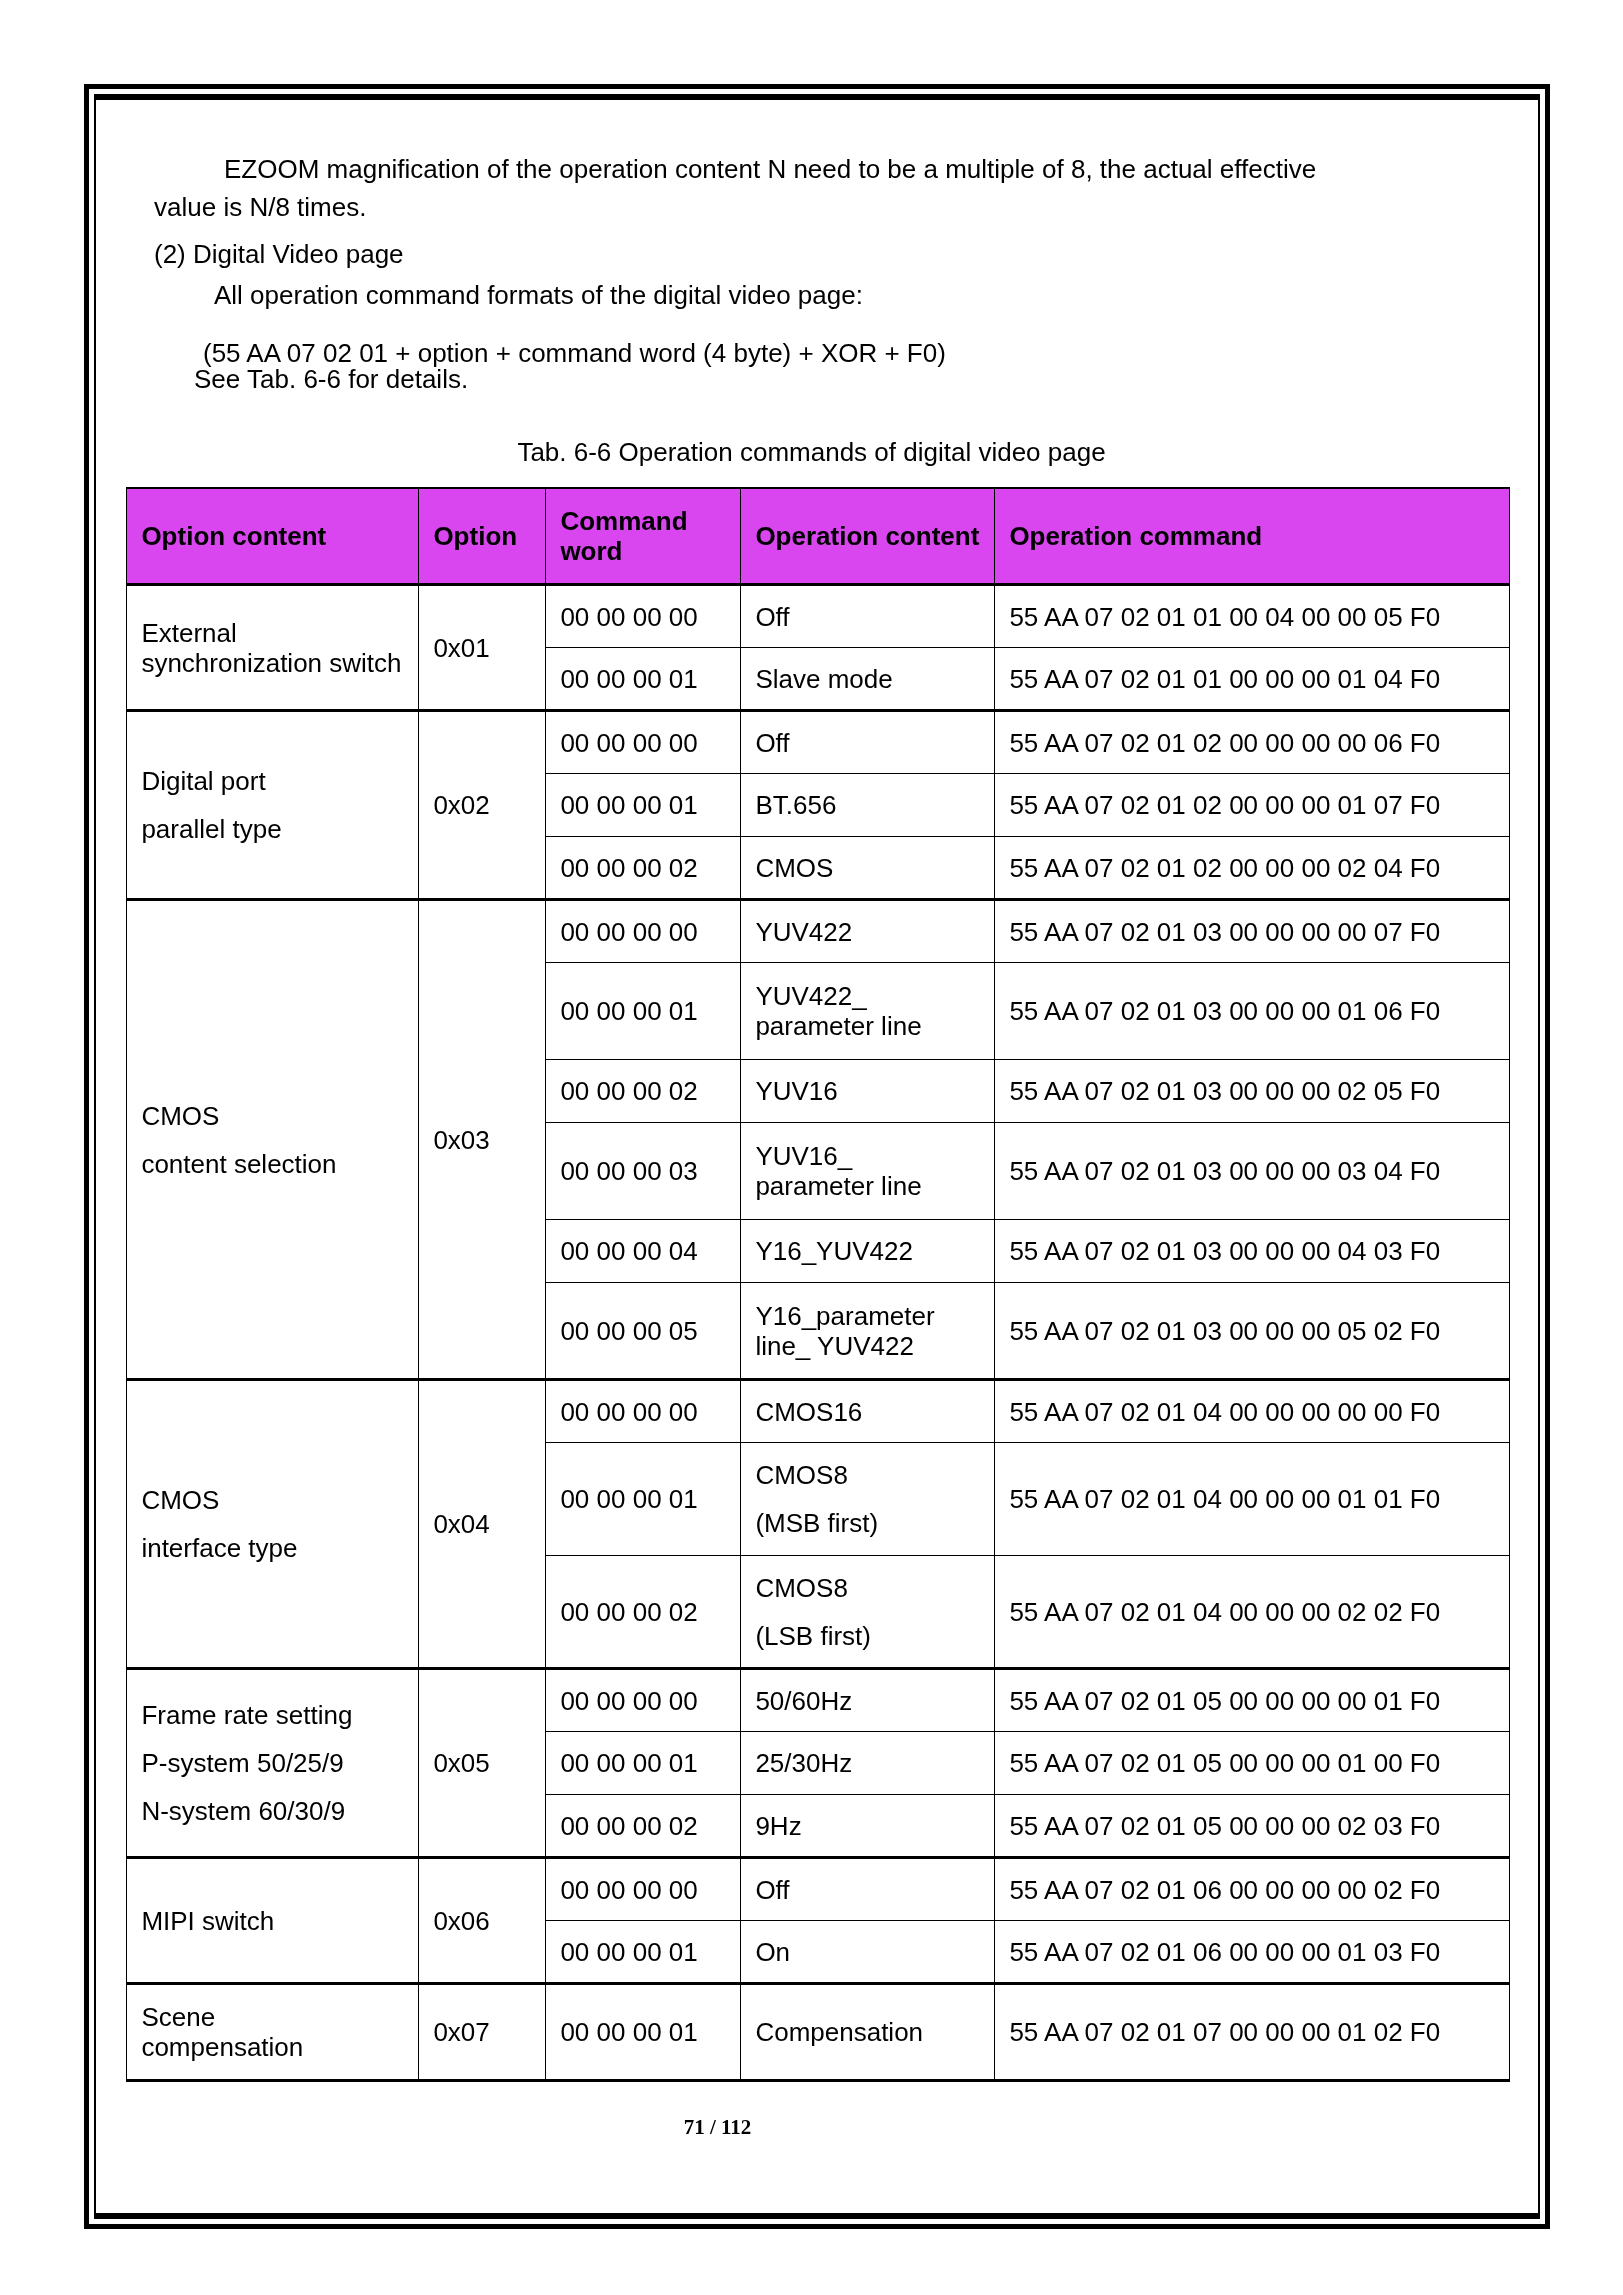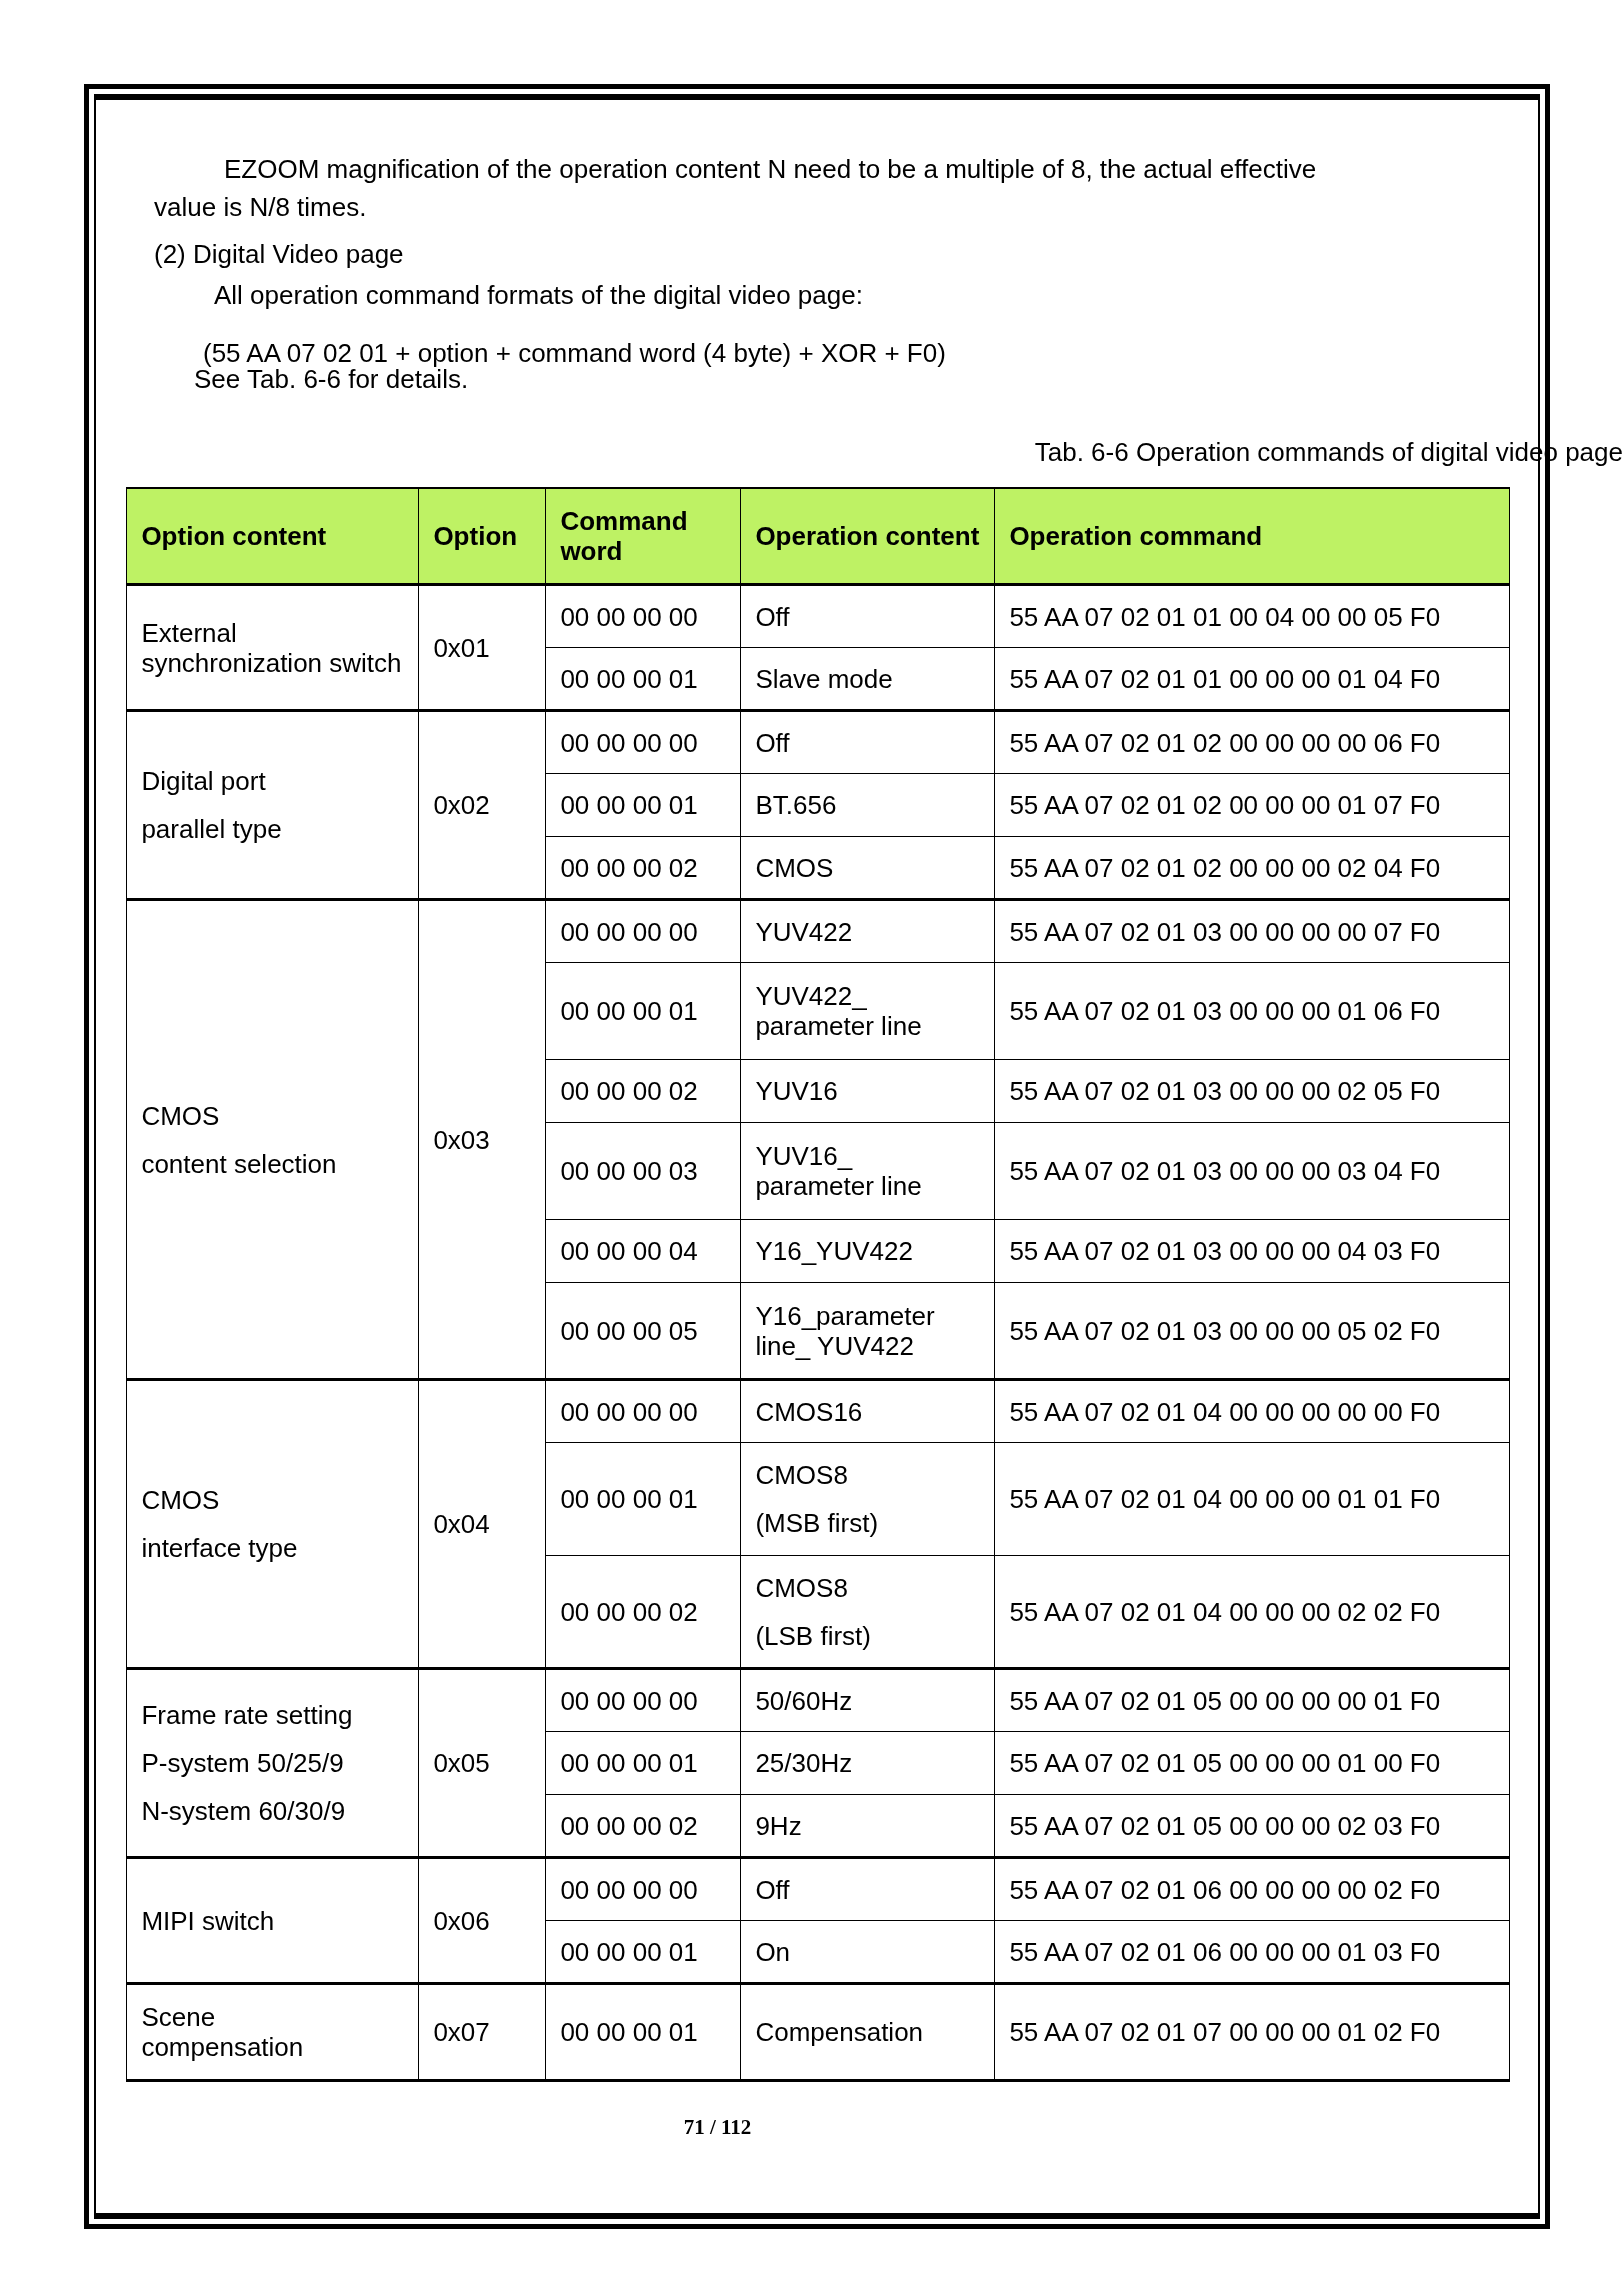--- a/index.html
+++ b/index.html
@@ -3,41 +3,41 @@
 <meta charset="utf-8">
 <style>
   html, body { margin:0; padding:0; background:#fff; }
   body { width:1623px; height:2295px; position:relative; font-family:"Liberation Sans", sans-serif; color:#000; }
   .frame-outer { position:absolute; left:84px; top:84px; width:1466px; height:2145px; border:5.2px solid #000; box-sizing:border-box; }
   .frame-inner { position:absolute; left:94px; top:94px; width:1446px; height:2125px; border-top:6.5px solid #000; border-bottom:6.5px solid #000; border-left:2px solid #000; border-right:2px solid #000; box-sizing:border-box; }
   .text { position:absolute; font-size:26px; line-height:31px; white-space:nowrap; }
   table { position:absolute; left:126px; top:487px; width:1383px; border-collapse:collapse; table-layout:fixed; }
   td, th { border:1.3px solid #000; font-size:26px; line-height:30px; padding:0 14.4px; text-align:left; vertical-align:middle; }
   tr.grp-start td { border-top:3.9px solid #000; }
-  thead th { background:#bef264; font-weight:bold; height:94px; border-bottom:3.9px solid #000; border-top:2.6px solid #000; }
+  thead th { background:#d946ef; font-weight:bold; height:94px; border-bottom:3.9px solid #000; border-top:2.6px solid #000; }
   table { border-bottom:3.9px solid #000; }
   .r1 { height:63px; }
   .r2 { height:97px; }
   .r3 { height:113px; }
   .gap { line-height:48px; }
   .footer { position:absolute; left:0; width:1435px; top:2115px; text-align:center; font-family:"Liberation Serif", serif; font-weight:bold; font-size:21px; }
 </style>
 </head>
 <body>
 
 <div class="frame-outer"></div>
 <div class="frame-inner"></div>
 
 <div class="text" style="left:224px; top:154px;">EZOOM magnification of the operation content N need to be a multiple of 8, the actual effective</div>
 <div class="text" style="left:154px; top:192px;">value is N/8 times.</div>
 <div class="text" style="left:154px; top:239px;">(2)  Digital Video page</div>
 <div class="text" style="left:194px; top:280px;margin-left:20px;">All operation command formats of the digital video page:</div>
 <div class="text" style="left:203px; top:338px;">(55 AA 07 02 01 + option + command word (4 byte) + XOR + F0)</div>
 <div class="text" style="left:194px; top:364px;">See Tab. 6-6 for details.</div>
-<div class="text" style="left:0; width:1623px; text-align:right; top:437px;">Tab. 6-6 Operation commands of digital video page</div>
+<div class="text" style="left:0; width:1623px; text-align:center; top:437px;">Tab. 6-6 Operation commands of digital video page</div>
 
 <table>
   <colgroup>
     <col style="width:292px">
       <col style="width:127px">
       <col style="width:195px">
       <col style="width:254px">
       <col style="width:515px">
   </colgroup>
   <thead>

